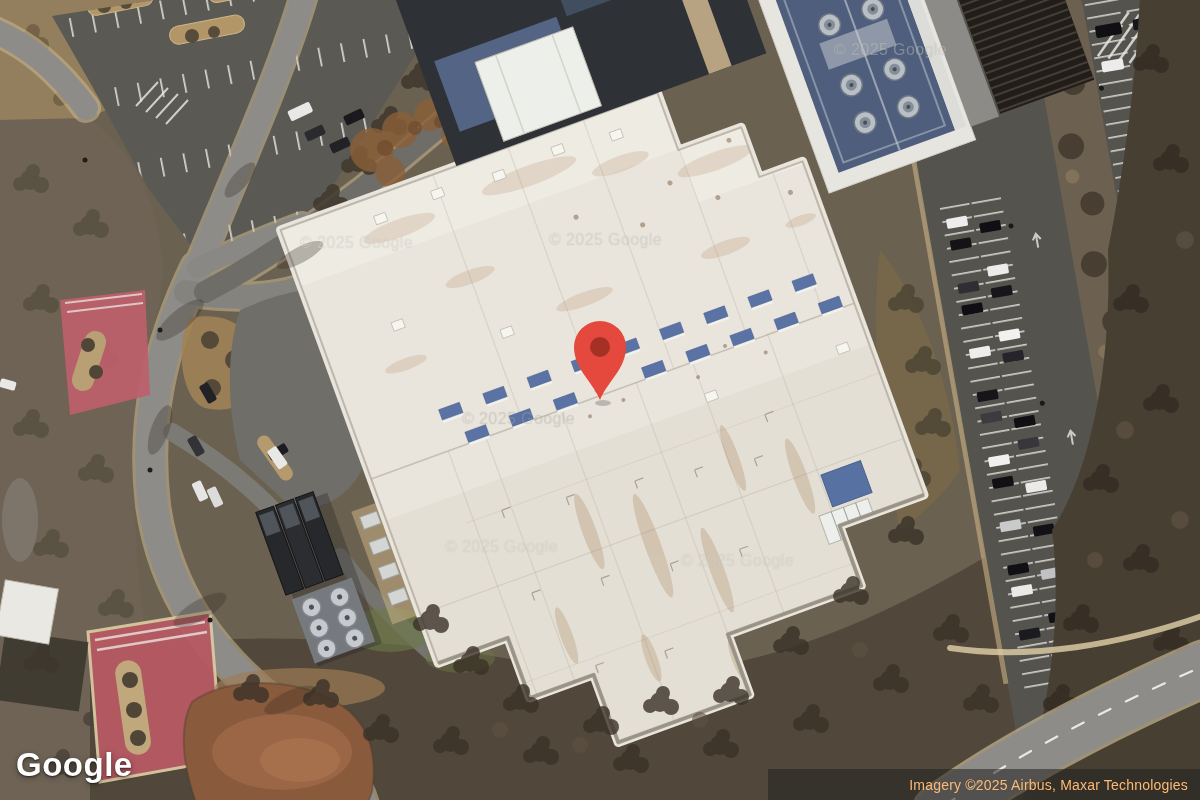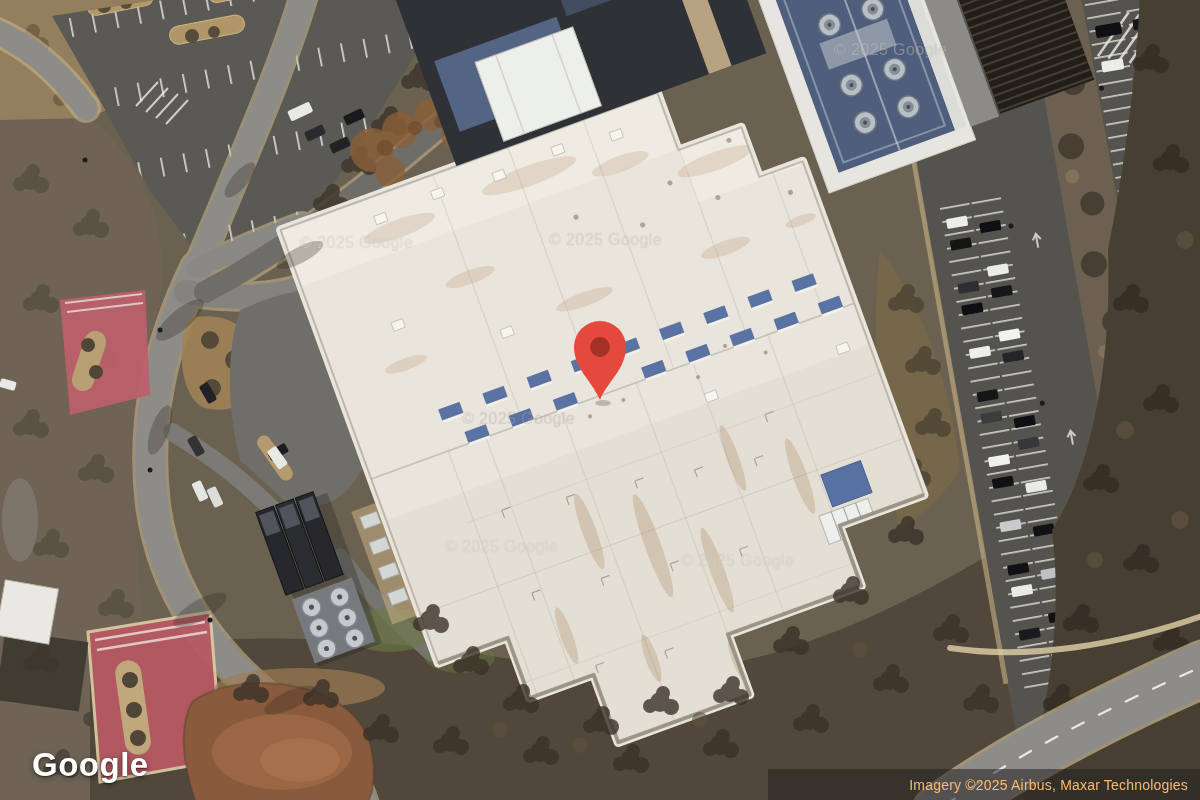--- a/index.html
+++ b/index.html
@@ -3,21 +3,21 @@
 <meta charset="utf-8">
 <style>
   html,body{margin:0;padding:0;background:#000;}
   .map-viewport{position:relative;width:1200px;height:800px;overflow:hidden;
     font-family:"Liberation Sans", sans-serif;cursor:grab;background:#6b6150;}
   .map-viewport svg.scene{position:absolute;left:0;top:0;}
   .wm{position:absolute;font-size:16px;letter-spacing:.4px;color:rgba(255,255,255,.40);
     text-shadow:0 0 1px rgba(80,70,50,.25);white-space:nowrap;pointer-events:none;}
   .wm.f2{color:rgba(255,255,255,.30);}
   .wm.f3{color:rgba(255,255,255,.20);}
-  .google-logo{position:absolute;left:32px;top:746px;font-size:33px;font-weight:700;
+  .google-logo{position:absolute;left:16px;top:746px;font-size:33px;font-weight:700;
     color:#fff;letter-spacing:.5px;
     text-shadow:0 1px 2px rgba(0,0,0,.55),0 2px 6px rgba(0,0,0,.35);}
   .attribution-bar{position:absolute;right:0;bottom:0;width:432px;height:31px;
     background:rgba(32,32,32,.55);display:flex;align-items:center;justify-content:flex-end;
     padding-right:12px;box-sizing:border-box;}
   .attribution-bar span{color:#fdba74;font-size:14px;letter-spacing:.2px;white-space:nowrap;}
   .pin-svg{position:absolute;left:570px;top:314px;}
 </style>
 </head>
 <body>

